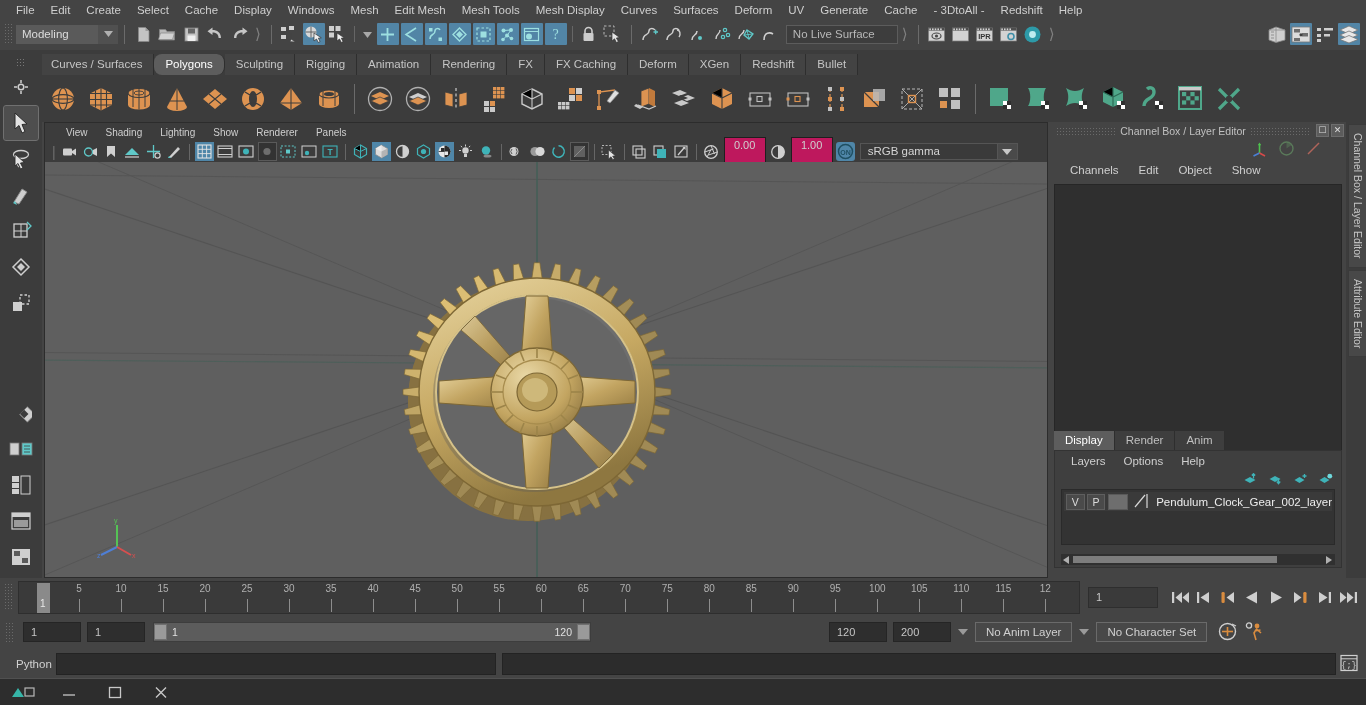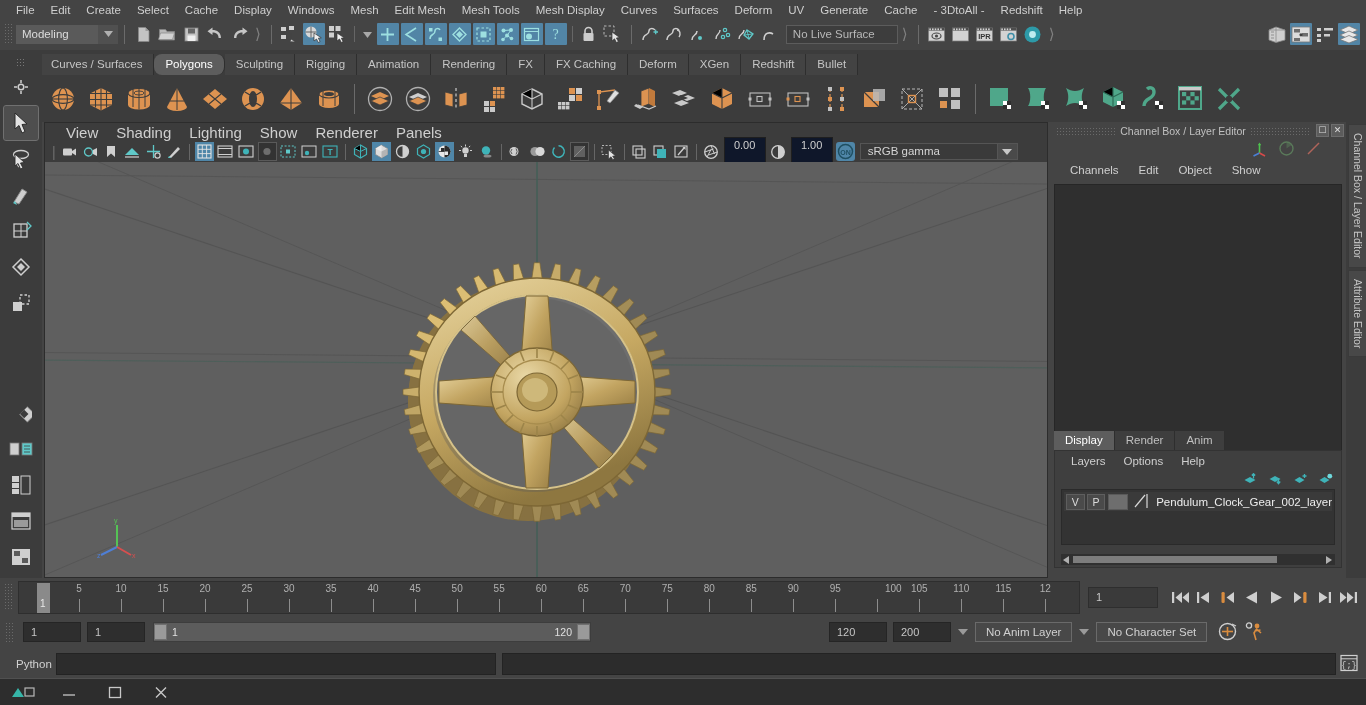--- a/index.html
+++ b/index.html
@@ -112,34 +112,34 @@
     position: absolute; top: 122px; left: 44px;
     width: 1004px; height: 456px;
     background: #3c3c3c;
     border: 1px solid #2c2c2c;
   }
   .vpmenubar {
     height: 18px; display: flex; align-items: center;
     padding-left: 12px; background: #3c3c3c;
   }
   .vpmenubar .vmi {
-    padding: 0 9px; font-size: 15px; color: #cfcfcf;
+    padding: 0 9px; font-size: 10px; color: #cfcfcf;
   }
   .vptoolbar {
     height: 21px; display: flex; align-items: center;
     padding-left: 4px; background: #3c3c3c;
   }
   .vbtn {
     width: 19px; height: 19px; margin: 0 1px;
     display: flex; align-items: center; justify-content: center;
   }
   .vbtn.on { background: #4f86a8; }
   .vbtn.dk { background: #333; border: 1px solid #5a5a5a; }
   .numfield {
-    width: 42px; height: 30px; background: #0f172a; color: #cfcfcf;
+    width: 42px; height: 30px; background: #be185d; color: #cfcfcf;
     font-size: 11px; line-height: 15px; text-align: center;
     border: 1px solid #1f1f1f; margin: 0 2px;
   }
   .gammasel {
     width: 138px; height: 17px; background: #3a3a3a; color: #d4d4d4;
     border: 1px solid #555; font-size: 11.5px; line-height: 15px;
     padding-left: 7px; margin-left: 4px;
   }
   .gammaarrow {
     width: 20px; height: 17px; background: #4a4a4a; border: 1px solid #555;
@@ -1594,21 +1594,21 @@
         <div class="ts-tick-label" style="left: 648.242px;">75</div>
         <div class="ts-tick" style="left: 648.242px;"></div>
         <div class="ts-tick-label" style="left: 690.258px;">80</div>
         <div class="ts-tick" style="left: 690.258px;"></div>
         <div class="ts-tick-label" style="left: 732.274px;">85</div>
         <div class="ts-tick" style="left: 732.274px;"></div>
         <div class="ts-tick-label" style="left: 774.29px;">90</div>
         <div class="ts-tick" style="left: 774.29px;"></div>
         <div class="ts-tick-label" style="left: 816.306px;">95</div>
         <div class="ts-tick" style="left: 816.306px;"></div>
-        <div class="ts-tick-label" style="left: 858.323px; margin-left: 16px;">100</div>
+        <div class="ts-tick-label" style="left: 858.323px;">100</div>
         <div class="ts-tick" style="left: 858.323px;"></div>
         <div class="ts-tick-label" style="left: 900.339px;">105</div>
         <div class="ts-tick" style="left: 900.339px;"></div>
         <div class="ts-tick-label" style="left: 942.355px;">110</div>
         <div class="ts-tick" style="left: 942.355px;"></div>
         <div class="ts-tick-label" style="left: 984.371px;">115</div>
         <div class="ts-tick" style="left: 984.371px;"></div>
         <div class="ts-tick-label" style="left: 1026.39px;">12</div>
         <div class="ts-tick" style="left: 1026.39px;"></div>
       </div>

